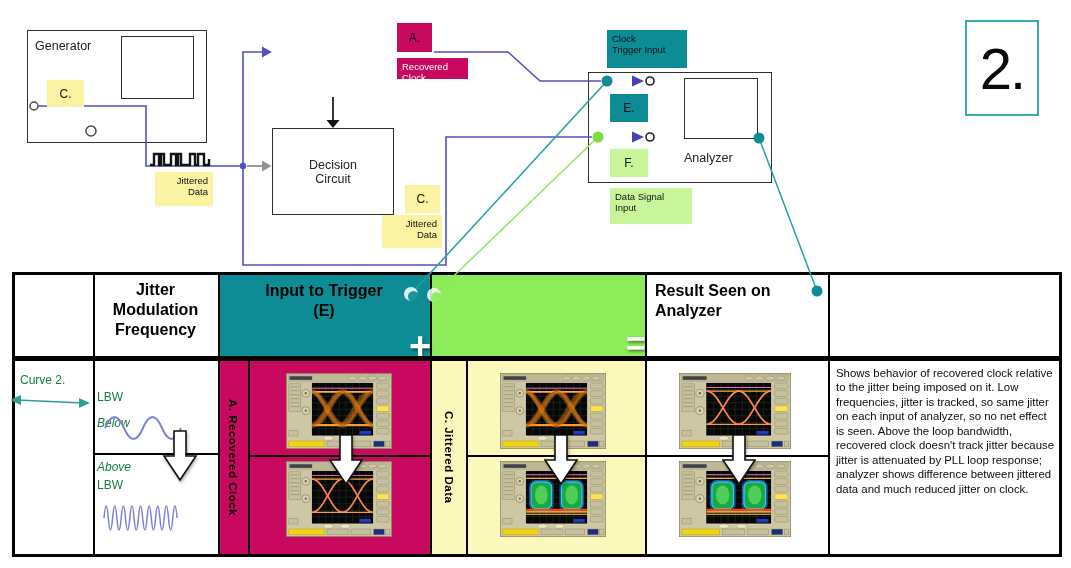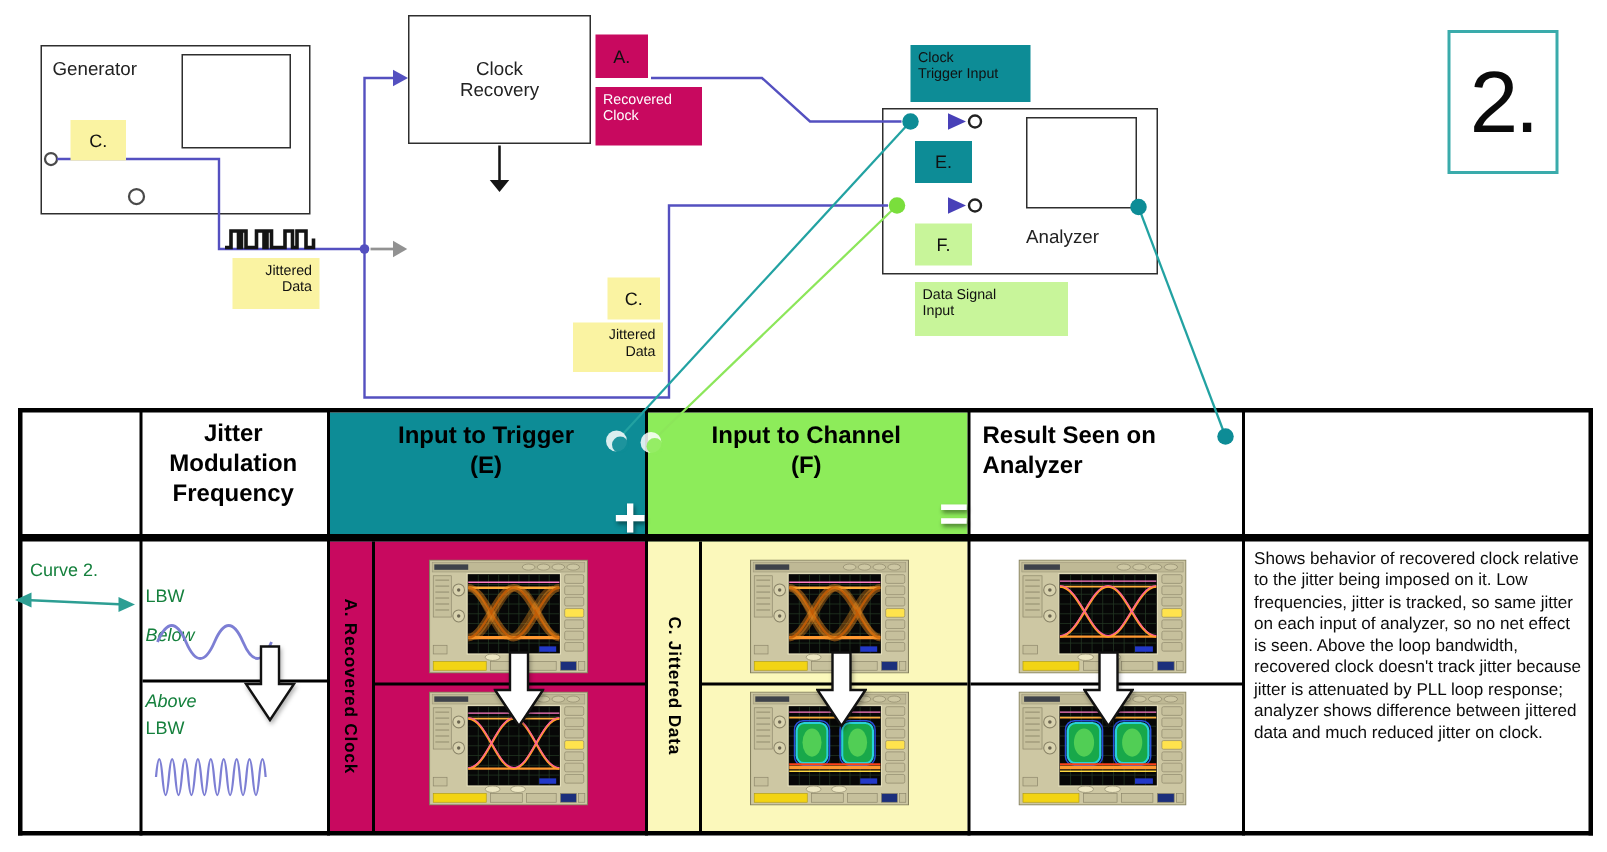--- a/index.html
+++ b/index.html
@@ -46,41 +46,41 @@
 <div class="stage">
 
   <div class="box" style="left:27px;top:30px;width:180px;height:113px;">
     <div class="boxtitle" style="position:absolute;left:7px;top:8px;">Generator</div>
   </div>
   <div class="box" style="left:121px;top:36px;width:73px;height:63px;border-width:1.4px;"></div>
   <div class="tag yellow-bg" style="left:47px;top:80px;width:37px;height:27px;">C.</div>
   <div class="lbl yellow-bg" style="left:155px;top:172px;width:58px;height:34px;text-align:right;">Jittered
 Data</div>
 
-  <div class="box" style="left:272px;top:10px;width:122px;height:86px;display:flex;align-items:center;justify-content:center;text-align:center;">
-    <div class="boxtitle" style="width:70px;">Clock Recovery</div>
+  <div class="box" style="left:272px;top:128px;width:122px;height:87px;display:flex;align-items:center;justify-content:center;text-align:center;">
+    <div class="boxtitle" style="width:70px;">Decision Circuit</div>
   </div>
 
   <div class="tag magenta-bg" style="left:397px;top:23px;width:35px;height:29px;">A.</div>
-  <div class="lbl magenta-bg white-txt" style="left:397px;top:58px;width:71px;height:39px;">Recovered
+  <div class="lbl magenta-bg white-txt" style="left:397px;top:58px;width:71px;height:21px;">Recovered
 Clock</div>
 
   <div class="tag yellow-bg" style="left:405px;top:185px;width:35px;height:28px;">C.</div>
   <div class="lbl yellow-bg" style="left:382px;top:215px;width:60px;height:33px;text-align:right;">Jittered
 Data</div>
 
   <div class="box" style="left:588px;top:72px;width:184px;height:111px;">
     <div class="boxtitle" style="position:absolute;left:95px;top:78px;">Analyzer</div>
   </div>
   <div class="box" style="left:684px;top:78px;width:74px;height:61px;border-width:1.4px;"></div>
   <div class="lbl teal-bg" style="left:607px;top:30px;width:80px;height:38px;">Clock
 Trigger Input</div>
   <div class="tag teal-bg" style="left:610px;top:94px;width:38px;height:28px;">E.</div>
   <div class="tag ltgreen-bg" style="left:610px;top:149px;width:38px;height:28px;">F.</div>
-  <div class="lbl ltgreen-bg" style="left:610px;top:188px;width:102px;height:36px;">Data Signal
+  <div class="lbl ltgreen-bg" style="left:610px;top:188px;width:82px;height:36px;">Data Signal
 Input</div>
 
   <div class="fig-box">
     <span class="fig-num">2.</span>
   </div>
 
   <div class="tbl-bg teal-bg" style="left:218px;top:275px;width:212px;height:86px;"></div>
   <div class="tbl-bg green-bg" style="left:430px;top:275px;width:215px;height:86px;"></div>
   <div class="tbl-bg magenta-bg" style="left:218px;top:361px;width:212px;height:193px;"></div>
   <div class="tbl-bg" style="left:430px;top:361px;width:215px;height:193px;background:#fbf8bb;"></div>
@@ -100,22 +100,20 @@
   <div class="bline" style="left:95px;top:453px;width:123px;height:2px;"></div>
   <div class="bline" style="left:250px;top:455px;width:180px;height:2px;"></div>
   <div class="bline" style="left:468px;top:455px;width:177px;height:2px;"></div>
   <div class="bline" style="left:647px;top:455px;width:181px;height:2px;"></div>
 
   <div class="hdr center" style="left:93px;top:280px;width:125px;">Jitter
 Modulation
 Frequency</div>
   <div class="hdr center" style="left:218px;top:281px;width:212px;">Input to Trigger
 (E)</div>
-  <div class="hdr center" style="left:430px;top:281px;width:215px;">Input to Channel
-(F)</div>
   <div class="hdr" style="left:655px;top:281px;width:165px;">Result Seen on
 Analyzer</div>
   <div class="op" style="left:409px;top:327px;font-size:38px;">+</div>
   <div class="op" style="left:626px;top:326px;font-size:34px;">=</div>
 
   <div class="celltext" style="left:20px;top:373px;font-size:12px;">Curve 2.</div>
   <svg class="abs" style="left:9px;top:392px;z-index:4;" width="82" height="18" viewBox="0 0 82 18">
     <line x1="8" y1="8" x2="74" y2="11" stroke="#2d9e93" stroke-width="1.6"></line>
     <polygon points="1,8 12,3 12,13" fill="#2d9e93"></polygon>
     <polygon points="81,11 70,6 70,16" fill="#2d9e93"></polygon>

